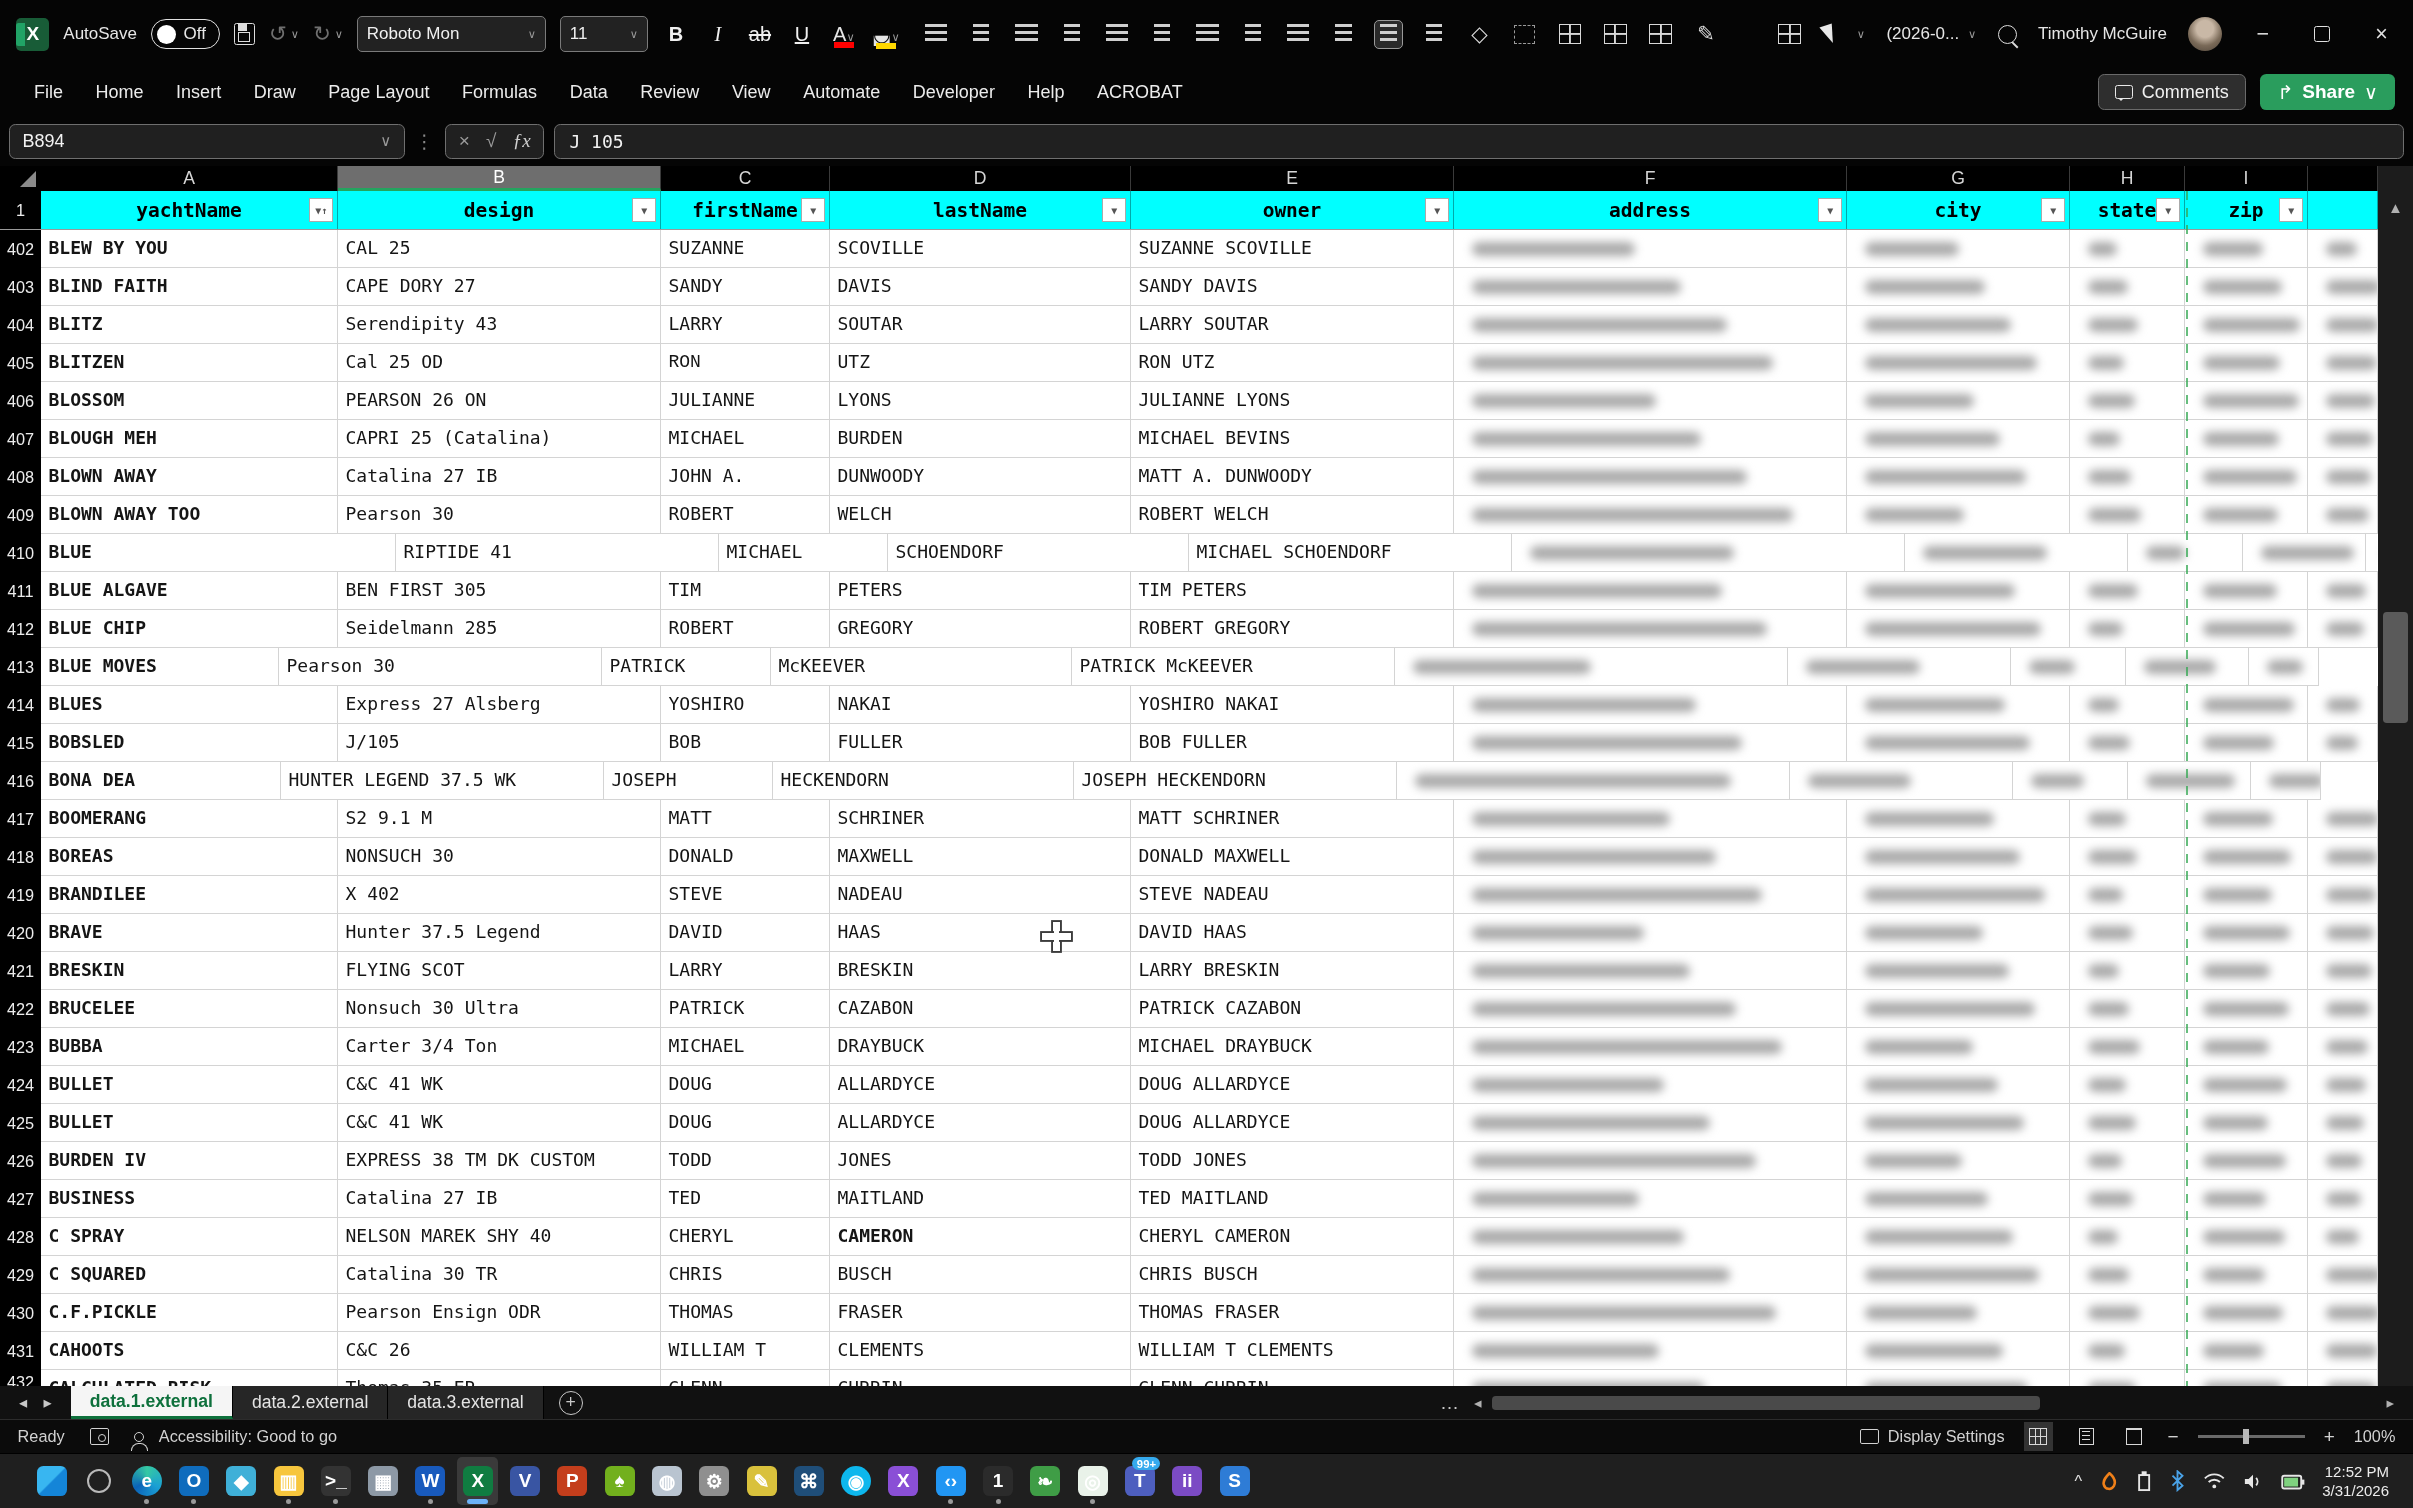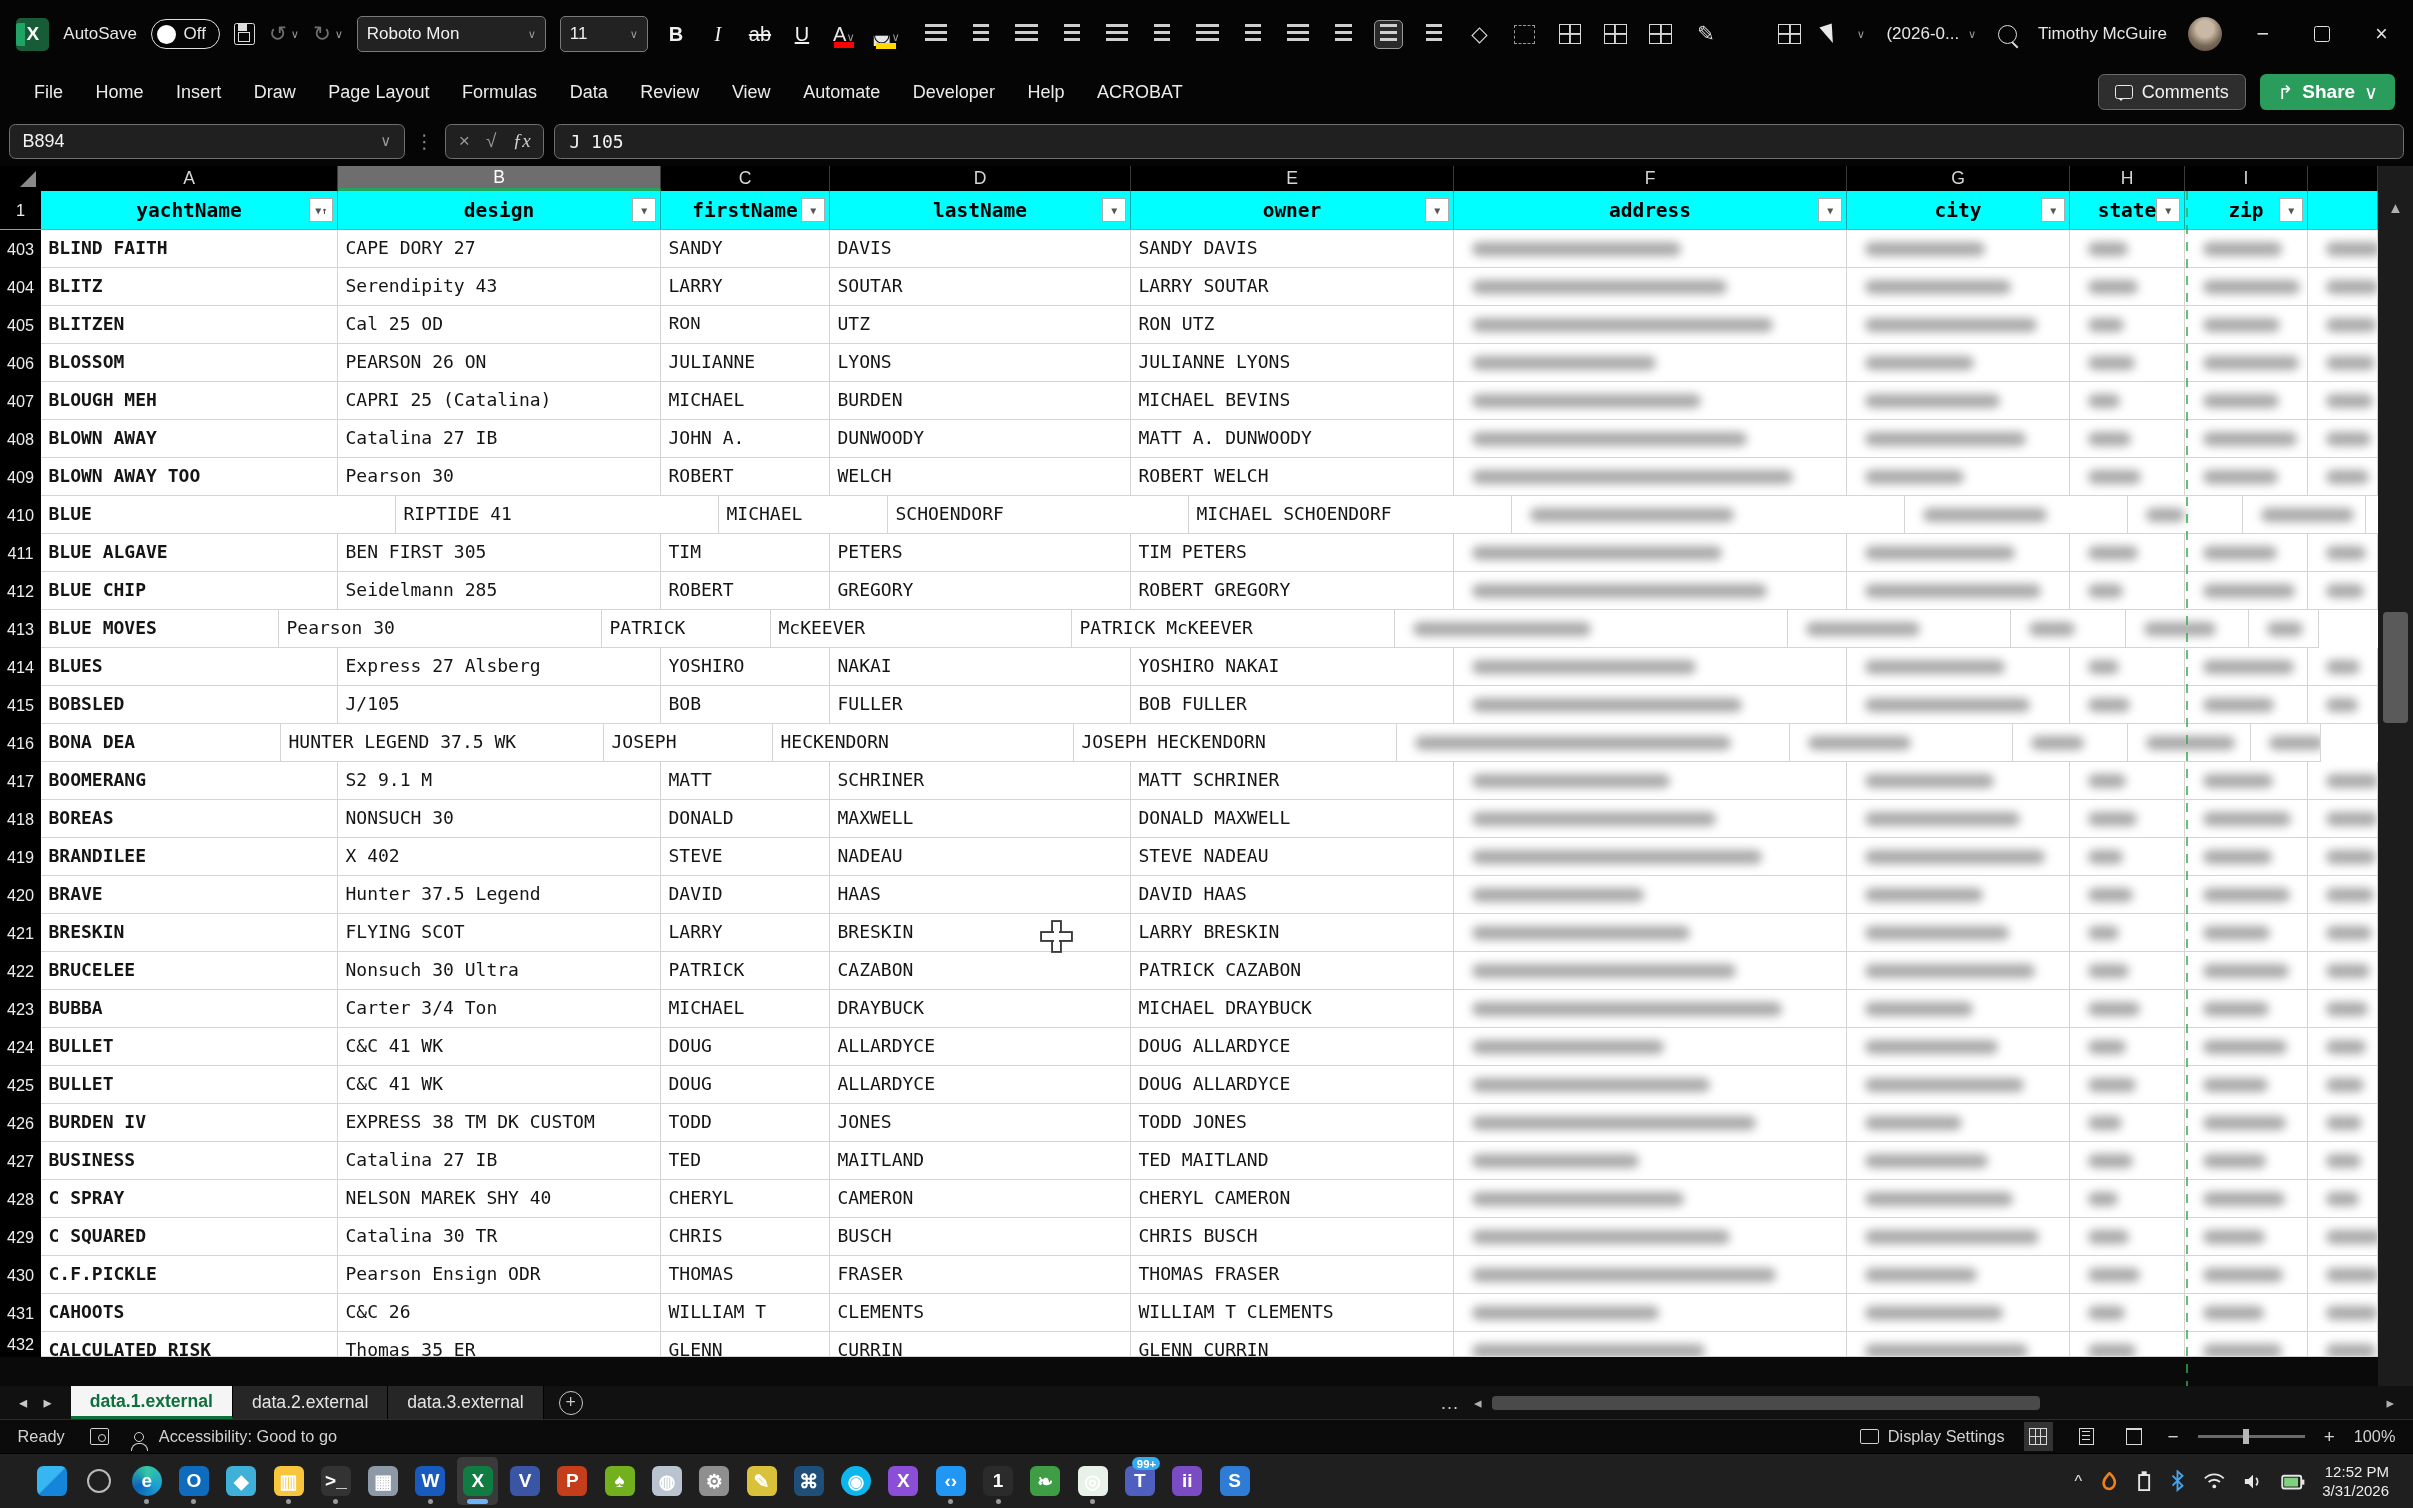--- a/index.html
+++ b/index.html
@@ -371,20 +371,43 @@
           <div class="filter">▼</div>
         </div>
         <div class="hcell" style="width: 123px;">
           <span>zip</span>
           <div class="filter">▼</div>
         </div>
         <div class="hcell" style="width: 70px;"></div>
       </div>
     <div id="rows">
         <div class="row">
+          <div class="gut">402</div>
+          <div class="cell bold" style="width: 297px;">BLEW BY YOU</div>
+          <div class="cell" style="width: 323px;">CAL 25</div>
+          <div class="cell" style="width: 169px;">SUZANNE</div>
+          <div class="cell" style="width: 301px;">SCOVILLE</div>
+          <div class="cell" style="width: 323px;">SUZANNE SCOVILLE</div>
+          <div class="cell" style="width: 393px;">
+            <div class="blob" style="width: 163px;"></div>
+          </div>
+          <div class="cell" style="width: 223px;">
+            <div class="blob" style="width: 94px;"></div>
+          </div>
+          <div class="cell" style="width: 115px;">
+            <div class="blob" style="width: 29px;"></div>
+          </div>
+          <div class="cell" style="width: 123px;">
+            <div class="blob" style="width: 60px;"></div>
+          </div>
+          <div class="cell" style="width: 70px;">
+            <div class="blob" style="width: 31px;"></div>
+          </div>
+        </div>
+        <div class="row">
           <div class="gut">403</div>
           <div class="cell bold" style="width: 297px;">BLIND FAITH</div>
           <div class="cell" style="width: 323px;">CAPE DORY 27</div>
           <div class="cell" style="width: 169px;">SANDY</div>
           <div class="cell" style="width: 301px;">DAVIS</div>
           <div class="cell" style="width: 323px;">SANDY DAVIS</div>
           <div class="cell" style="width: 393px;">
             <div class="blob" style="width: 209px;"></div>
           </div>
           <div class="cell" style="width: 223px;">
@@ -950,21 +973,21 @@
           </div>
           <div class="cell" style="width: 70px;">
             <div class="blob" style="width: 35px;"></div>
           </div>
         </div>
         <div class="row">
           <div class="gut">428</div>
           <div class="cell bold" style="width: 297px;">C SPRAY</div>
           <div class="cell" style="width: 323px;">NELSON MAREK SHY 40</div>
           <div class="cell" style="width: 169px;">CHERYL</div>
-          <div class="cell" style="width: 301px;">CAMERON</div>
+          <div class="cell" style="width: 301px; font-weight: bold;">CAMERON</div>
           <div class="cell" style="width: 323px;">CHERYL CAMERON</div>
           <div class="cell" style="width: 393px;">
             <div class="blob" style="width: 212px;"></div>
           </div>
           <div class="cell" style="width: 223px;">
             <div class="blob" style="width: 148px;"></div>
           </div>
           <div class="cell" style="width: 115px;">
             <div class="blob" style="width: 30px;"></div>
           </div>

